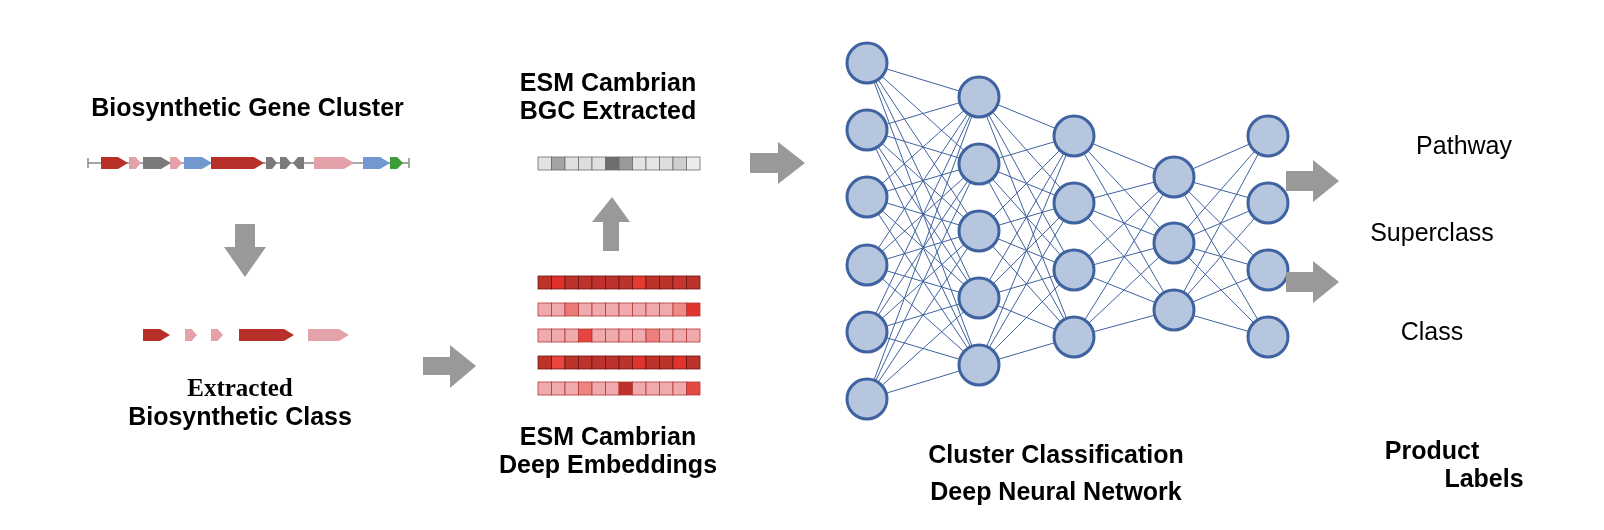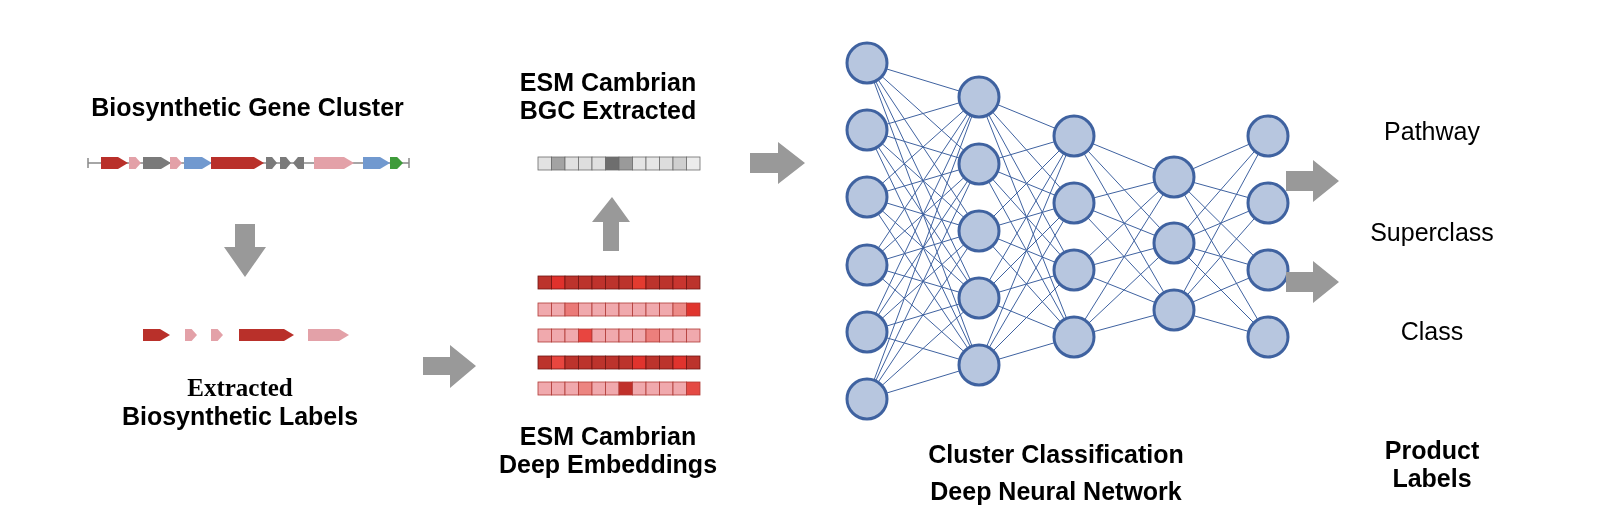--- a/index.html
+++ b/index.html
@@ -220,29 +220,29 @@
     <polygon points="612,197 630,222 619,222 619,251 603,251 603,222 592,222" fill="#999999"></polygon>
     <polygon points="750,153 778,153 778,142 805,163 778,184 778,173 750,173" fill="#999999"></polygon>
     <polygon points="1286,171 1313,171 1313,160 1339,181 1313,202 1313,191 1286,191" fill="#999999"></polygon>
     <polygon points="1286,272 1313,272 1313,261 1339,282 1313,303 1313,292 1286,292" fill="#999999"></polygon>
   </g>
 </svg>
 
 <div class="lbl bold" style="left:40px; top:93px; width:415px;">Biosynthetic Gene Cluster</div>
 
 <div class="lbl bold" style="left:40px; top:374px; width:400px;font-family:Liberation Serif, serif;">Extracted</div>
-<div class="lbl bold" style="left:40px; top:402px; width:400px;">Biosynthetic Labels</div>
+<div class="lbl bold" style="left:40px; top:402px; width:400px;">Biosynthetic Class</div>
 
 <div class="lbl bold" style="left:458px; top:68px; width:300px;">ESM Cambrian</div>
 <div class="lbl bold" style="left:458px; top:96px; width:300px;">BGC Extracted</div>
 
 <div class="lbl bold" style="left:458px; top:422px; width:300px;">ESM Cambrian</div>
 <div class="lbl bold" style="left:458px; top:450px; width:300px;">Deep Embeddings</div>
 
 <div class="lbl bold" style="left:880px; top:440px; width:352px;">Cluster Classification</div>
 <div class="lbl bold" style="left:880px; top:468px; width:352px;margin-top:9px;">Deep Neural Network</div>
 
 <div class="lbl bold" style="left:1352px; top:436px; width:160px;">Product</div>
-<div class="lbl bold" style="left:1352px; top:464px; width:160px;">Labels</div>
-
-<div class="lbl reg" style="left:1352px; top:117px; width:160px;">Pathway</div>
+<div class="lbl bold" style="left:1404px; top:464px; width:160px;">Labels</div>
+
+<div class="lbl reg" style="left:1352px; top:131px; width:160px;text-align:right;">Pathway</div>
 <div class="lbl reg" style="left:1352px; top:218px; width:160px;">Superclass</div>
 <div class="lbl reg" style="left:1352px; top:317px; width:160px;">Class</div>
 
 </body></html>

